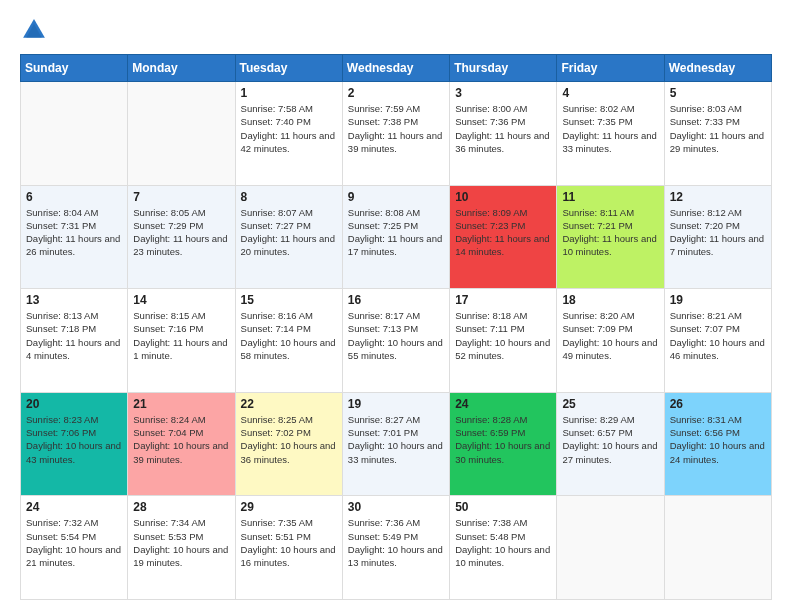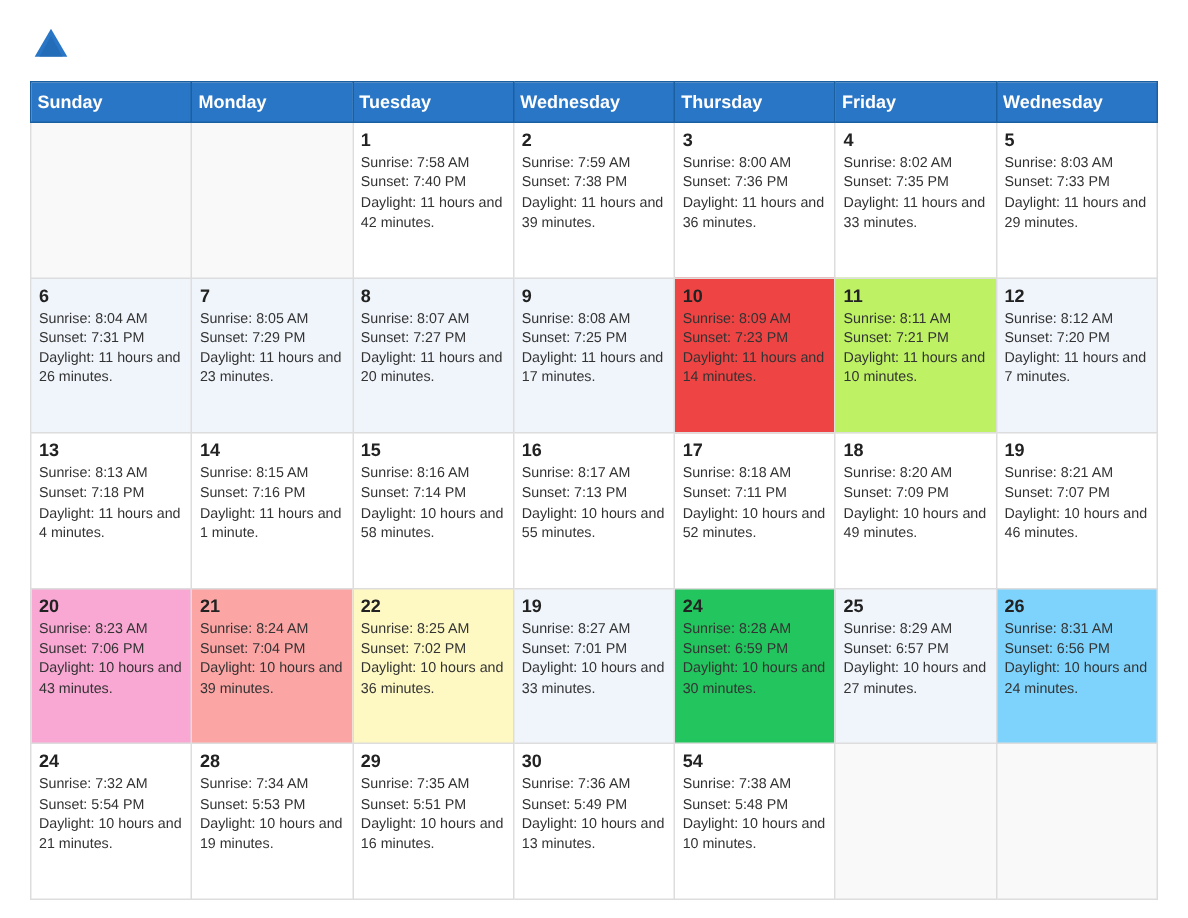--- a/index.html
+++ b/index.html
@@ -214,21 +214,21 @@
           <td>
             <span class="day-number">18</span>
             <div class="day-info">Sunrise: 8:20 AM<br>Sunset: 7:09 PM<br>Daylight: 10 hours and 49 minutes.</div>
           </td>
           <td>
             <span class="day-number">19</span>
             <div class="day-info">Sunrise: 8:21 AM<br>Sunset: 7:07 PM<br>Daylight: 10 hours and 46 minutes.</div>
           </td>
         </tr>
         <tr>
-          <td style="background: #f9a8d4;">
+          <td style="background: #14b8a6;">
             <span class="day-number">20</span>
             <div class="day-info">Sunrise: 8:23 AM<br>Sunset: 7:06 PM<br>Daylight: 10 hours and 43 minutes.</div>
           </td>
           <td style="background: #fca5a5;">
             <span class="day-number">21</span>
             <div class="day-info">Sunrise: 8:24 AM<br>Sunset: 7:04 PM<br>Daylight: 10 hours and 39 minutes.</div>
           </td>
           <td style="background: #fef9c3;">
             <span class="day-number">22</span>
             <div class="day-info">Sunrise: 8:25 AM<br>Sunset: 7:02 PM<br>Daylight: 10 hours and 36 minutes.</div>
@@ -261,21 +261,21 @@
           </td>
           <td>
             <span class="day-number">29</span>
             <div class="day-info">Sunrise: 7:35 AM<br>Sunset: 5:51 PM<br>Daylight: 10 hours and 16 minutes.</div>
           </td>
           <td>
             <span class="day-number">30</span>
             <div class="day-info">Sunrise: 7:36 AM<br>Sunset: 5:49 PM<br>Daylight: 10 hours and 13 minutes.</div>
           </td>
           <td>
-            <span class="day-number">54</span>
+            <span class="day-number">50</span>
             <div class="day-info">Sunrise: 7:38 AM<br>Sunset: 5:48 PM<br>Daylight: 10 hours and 10 minutes.</div>
           </td>
           <td class="empty"></td>
           <td class="empty"></td>
         </tr>
       </tbody>
   </table>
 </div>
 
 </body></html>

